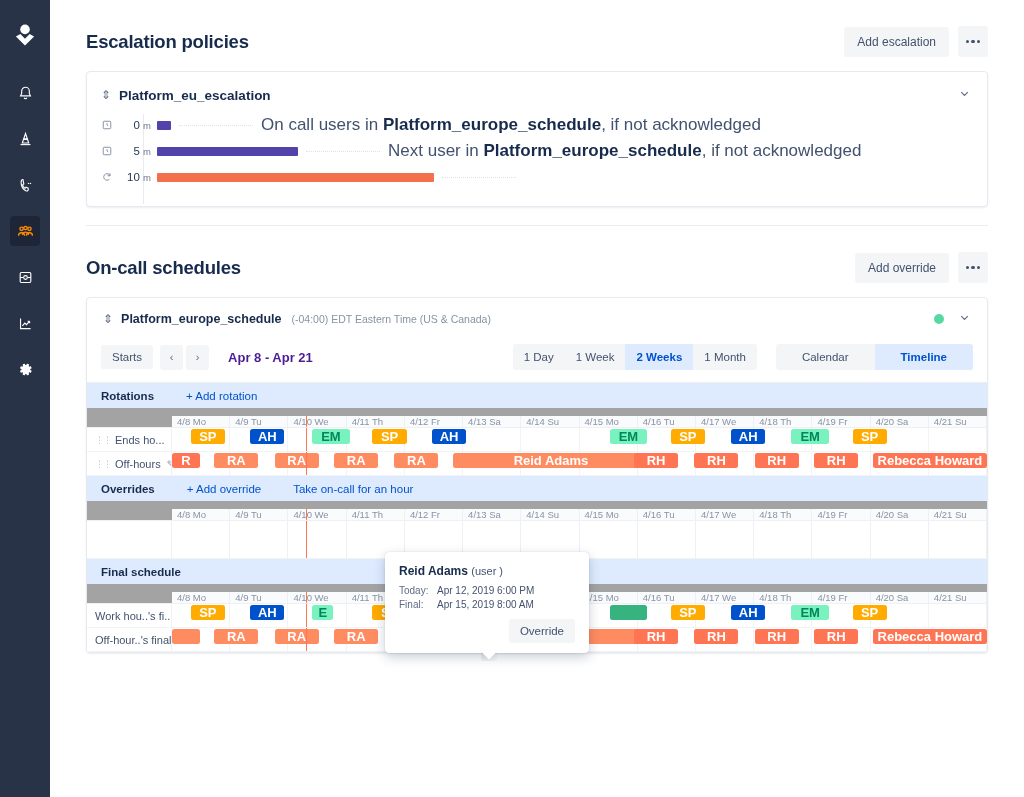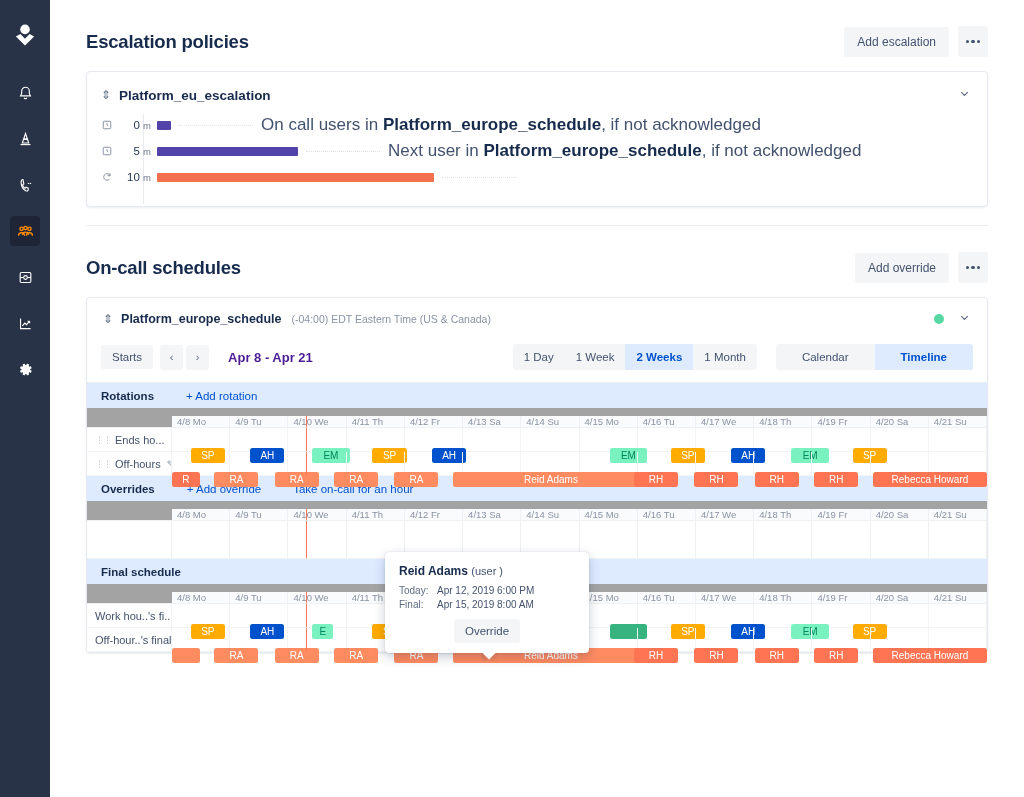--- a/index.html
+++ b/index.html
@@ -134,42 +134,42 @@
     background:#fff; position:relative; z-index:3; white-space:nowrap; overflow:hidden;
   }
   .rowlabel .dots { color:#b3bac5; font-size:9px; letter-spacing:-1px; }
   .rowlabel .pen { color:#8993a4; font-size:9px; margin-left:2px; }
   .lanes { flex:1 1 0; display:flex; position:relative; }
   .lane { flex:1 1 0; border-right:1px solid #f2f3f5; }
   .lanes.empty .lane { border-right:1px solid #eef0f3; }
 
   .track { position:absolute; left:0; right:0; top:0; bottom:0; }
   .chip {
-    position:absolute; height:15px; border-radius:2.5px; top:20px;
+    position:absolute; height:15px; border-radius:2.5px; top:1px;
     display:flex; align-items:center; justify-content:center;
-    font-size:10px; font-weight:400; color:#fff; white-space:nowrap; overflow:hidden;
+    font-size:13px; font-weight:700; color:#fff; white-space:nowrap; overflow:hidden;
     cursor:pointer;
   }
 
   
   .today-line { position:absolute; top:0; bottom:0; width:1.6px; background:#ff7452; z-index:4; }
 
   
   .tip {
     position:absolute; left:385px; top:552px; width:204px;
     background:#fff; border-radius:4px;
     box-shadow:0 4px 12px rgba(9,30,66,.22), 0 0 1px rgba(9,30,66,.3);
     padding:12px 14px 10px 14px; z-index:30;
   }
   .tip-title { font-size:12px; font-weight:700; color:#172b4d; margin-bottom:7px; }
   .tip-title span { font-weight:400; color:#42526e; font-size:11px; }
   .tip-line { display:flex; font-size:10px; color:#5e6c84; margin-bottom:3px; }
   .tip-k { width:38px; flex:0 0 38px; }
   .tip-v { color:#42526e; }
-  .tip-actions { display:flex; justify-content:center; margin-top:9px; }
+  .tip-actions { display:flex; justify-content:flex-end; margin-top:9px; }
   .tip-btn {
     background:#f4f5f7; border:none; border-radius:3px; color:#42526e;
     font-size:11.5px; padding:6px 11px; cursor:pointer; font-family:"Liberation Sans", sans-serif;
   }
   .tip-arrow {
     position:absolute; left:96px; bottom:-8px; width:16px; height:9px; overflow:hidden;
   }
   .tip-arrow::after {
     content:""; position:absolute; left:2px; top:-7px; width:12px; height:12px;
     background:#fff; transform:rotate(45deg); box-shadow:0 4px 12px rgba(9,30,66,.18);

